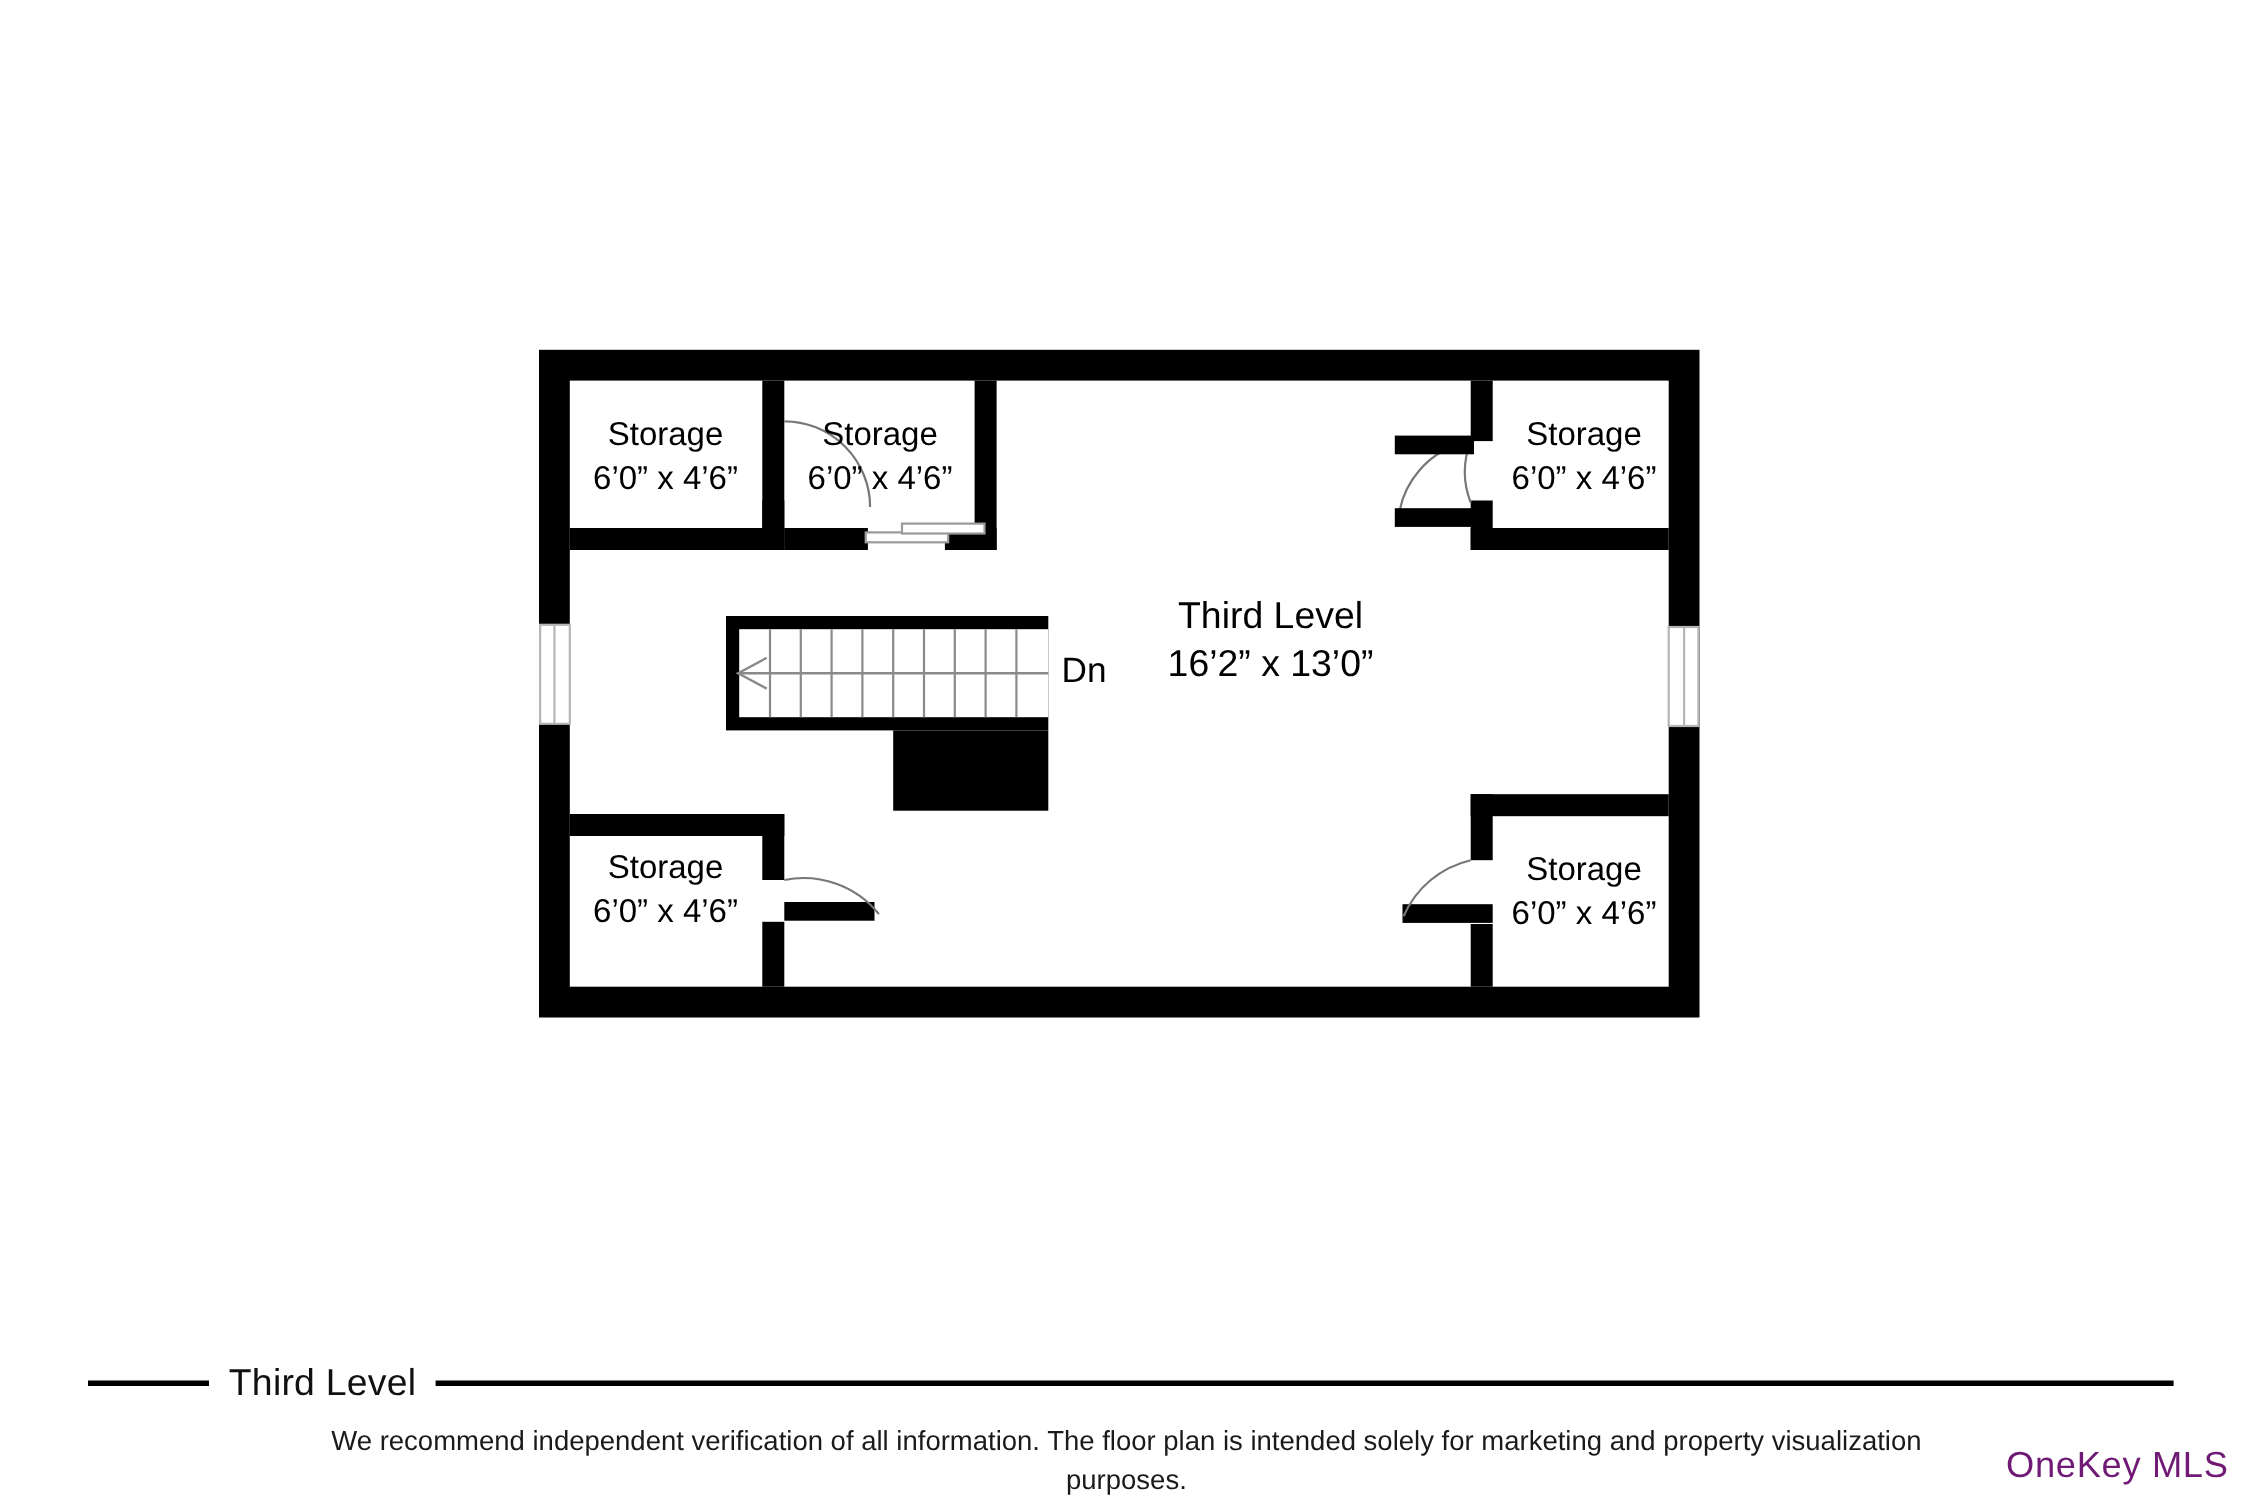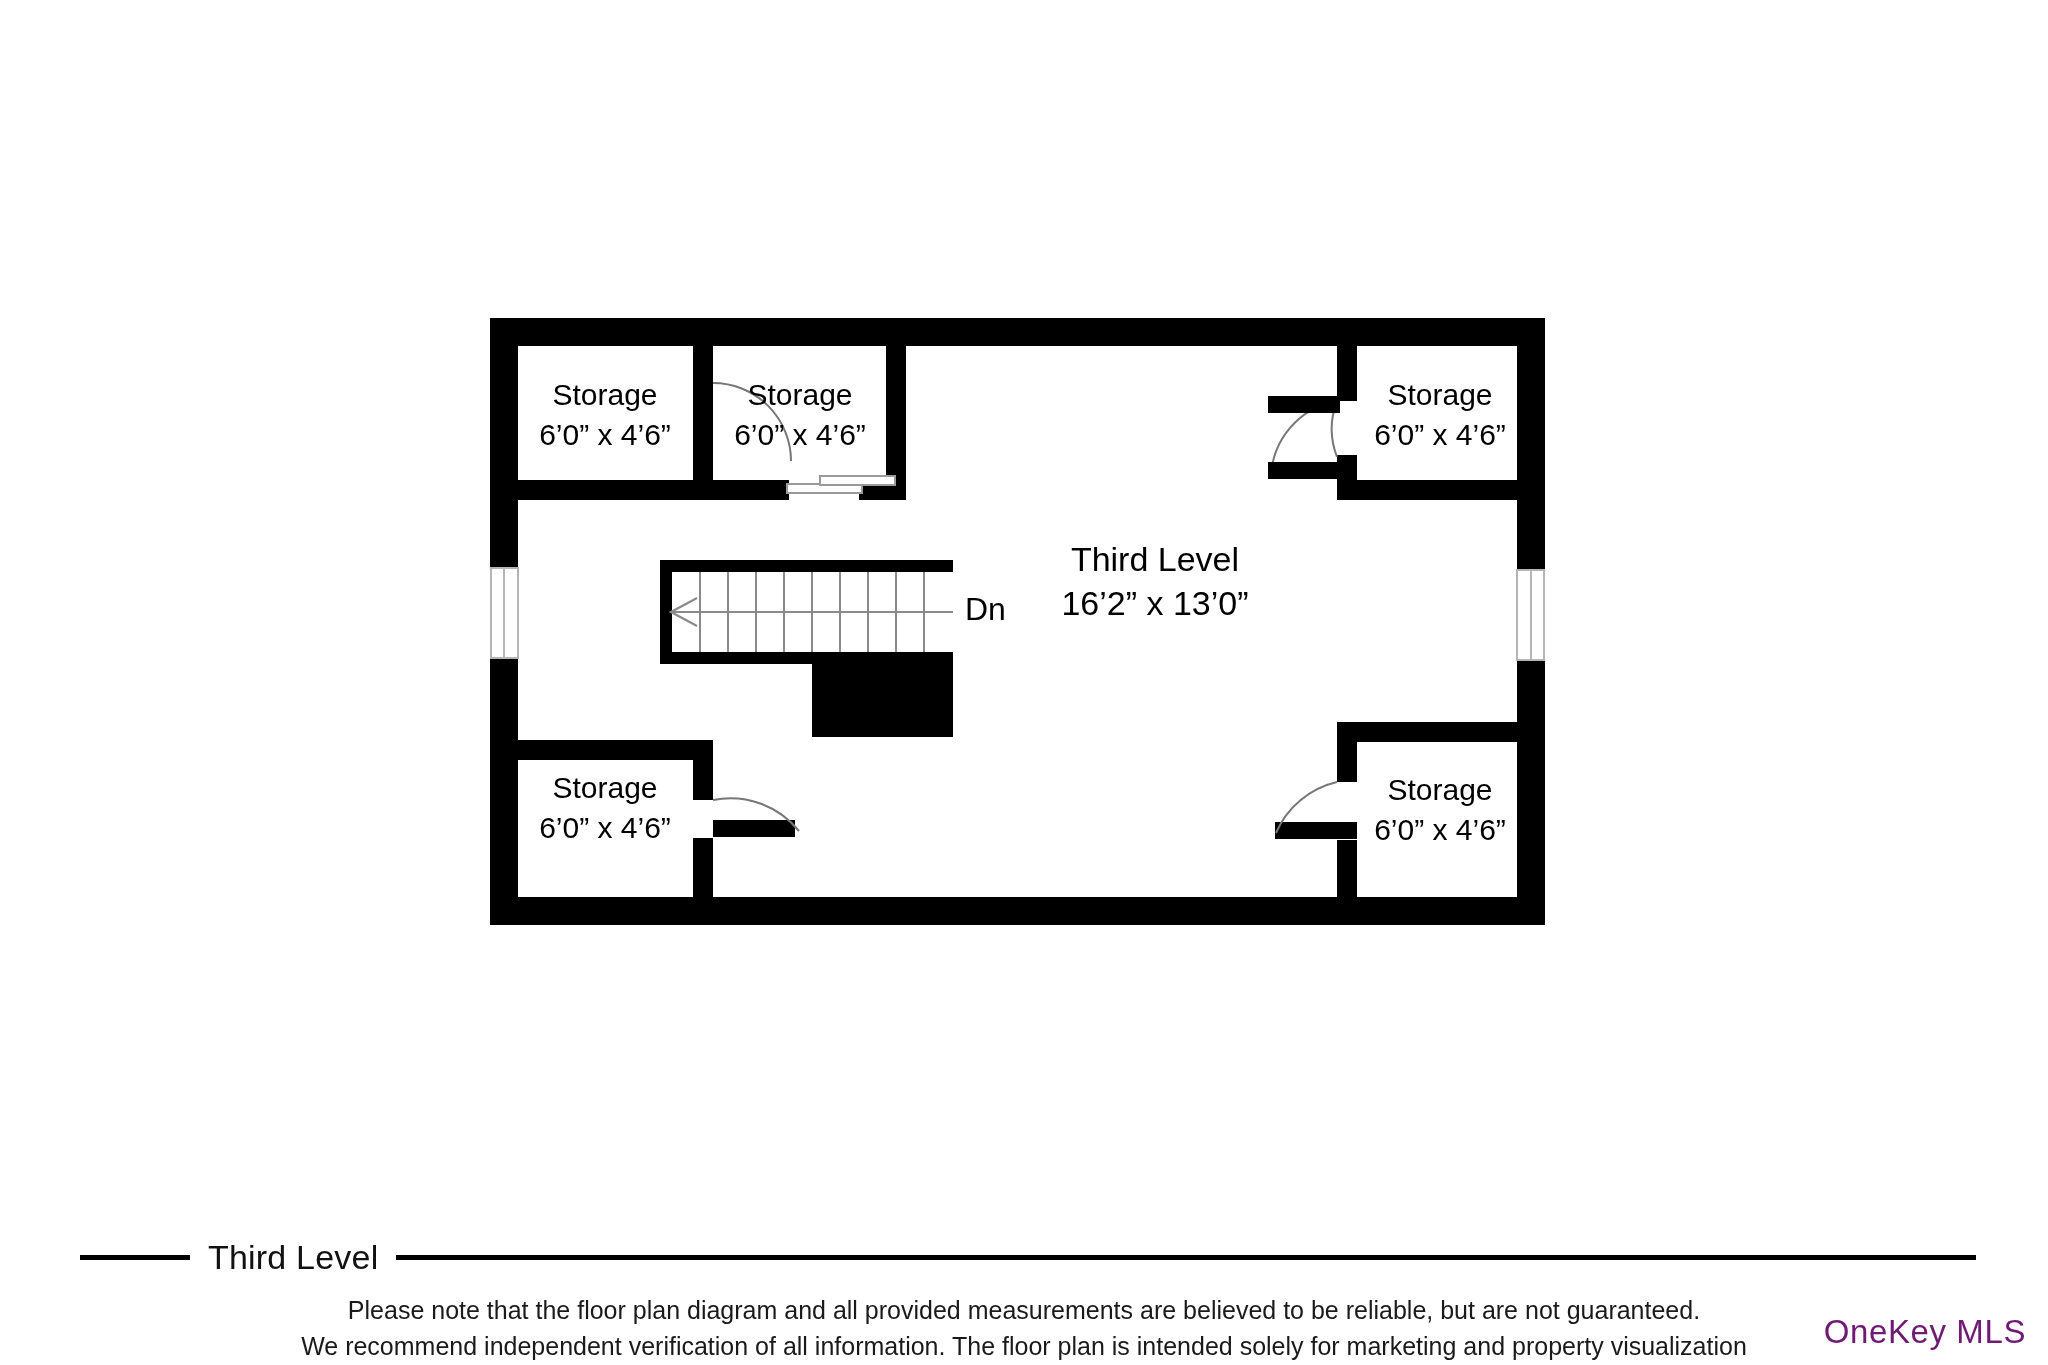--- a/index.html
+++ b/index.html
@@ -265,18 +265,17 @@
   </svg>
 </div>
 
 <div id="footer">
   <div id="footer-title-row">
     <div class="rule-short"></div>
     <div id="footer-level-name">Third Level</div>
     <div class="rule-long"></div>
   </div>
   <div id="disclaimer">
-    <span class="disclaimer-line">Please note that the floor plan diagram and all provided measurements are believed to be reliable, but are not guaranteed.</span>
     <span class="disclaimer-line">We recommend independent verification of all information. The floor plan is intended solely for marketing and property visualization purposes.</span>
   </div>
 </div>
 
 <div id="watermark">OneKey MLS</div>
 
 </body></html>

